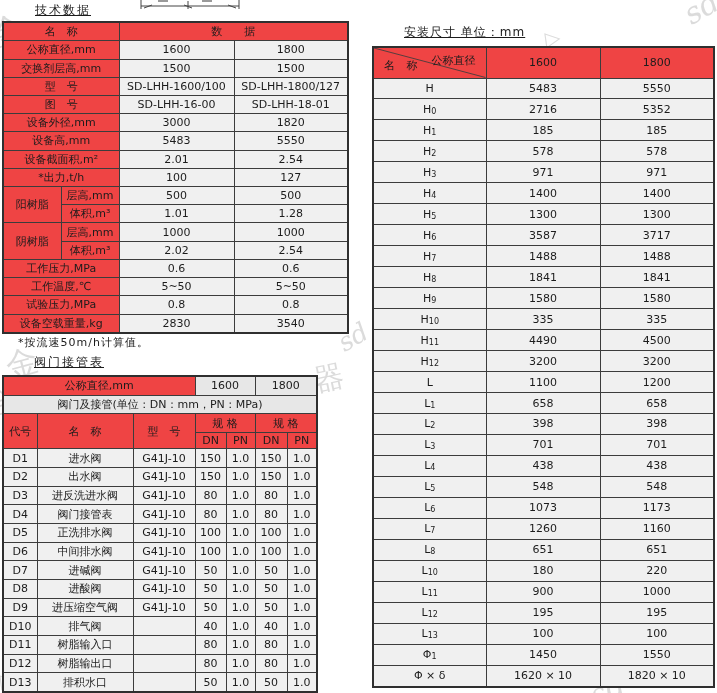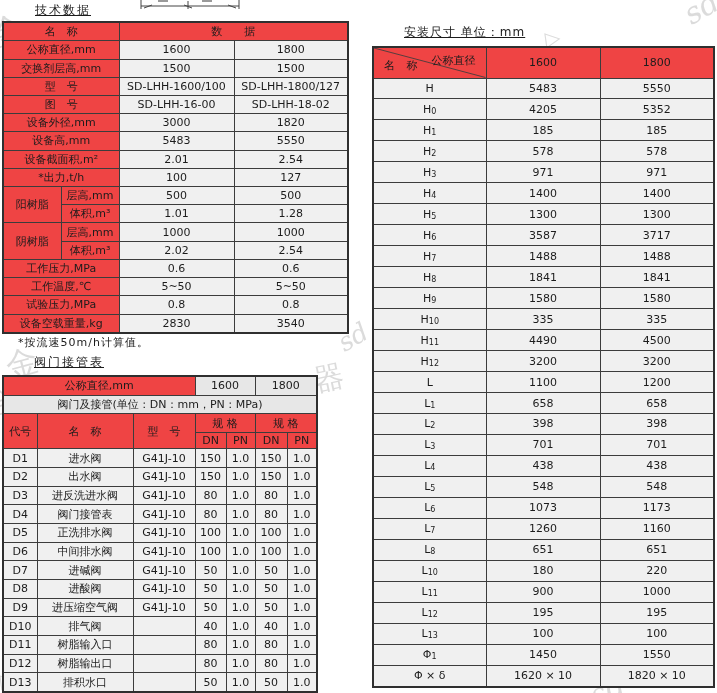--- a/index.html
+++ b/index.html
@@ -74,21 +74,21 @@
       <td>1500</td>
     </tr>
     <tr>
       <td colspan="2" class="g">型　号</td>
       <td>SD-LHH-1600/100</td>
       <td>SD-LHH-1800/127</td>
     </tr>
     <tr>
       <td colspan="2" class="g">图　号</td>
       <td>SD-LHH-16-00</td>
-      <td>SD-LHH-18-02</td>
+      <td>SD-LHH-18-01</td>
     </tr>
     <tr>
       <td colspan="2" class="g">设备外径,mm</td>
       <td>3000</td>
       <td>1820</td>
     </tr>
     <tr>
       <td colspan="2" class="g">设备高,mm</td>
       <td>5483</td>
       <td>5550</td>
@@ -324,21 +324,21 @@
       <td class="g">1600</td>
       <td class="g">1800</td>
     </tr>
     <tr>
           <td><span>H</span><span class="sub"></span></td>
           <td>5483</td>
           <td>5550</td>
         </tr>
     <tr>
           <td><span>H</span><span class="sub">0</span></td>
-          <td>4205</td>
+          <td>2716</td>
           <td>5352</td>
         </tr>
     <tr>
           <td><span>H</span><span class="sub">1</span></td>
           <td>185</td>
           <td>185</td>
         </tr>
     <tr>
           <td><span>H</span><span class="sub">2</span></td>
           <td>578</td>

